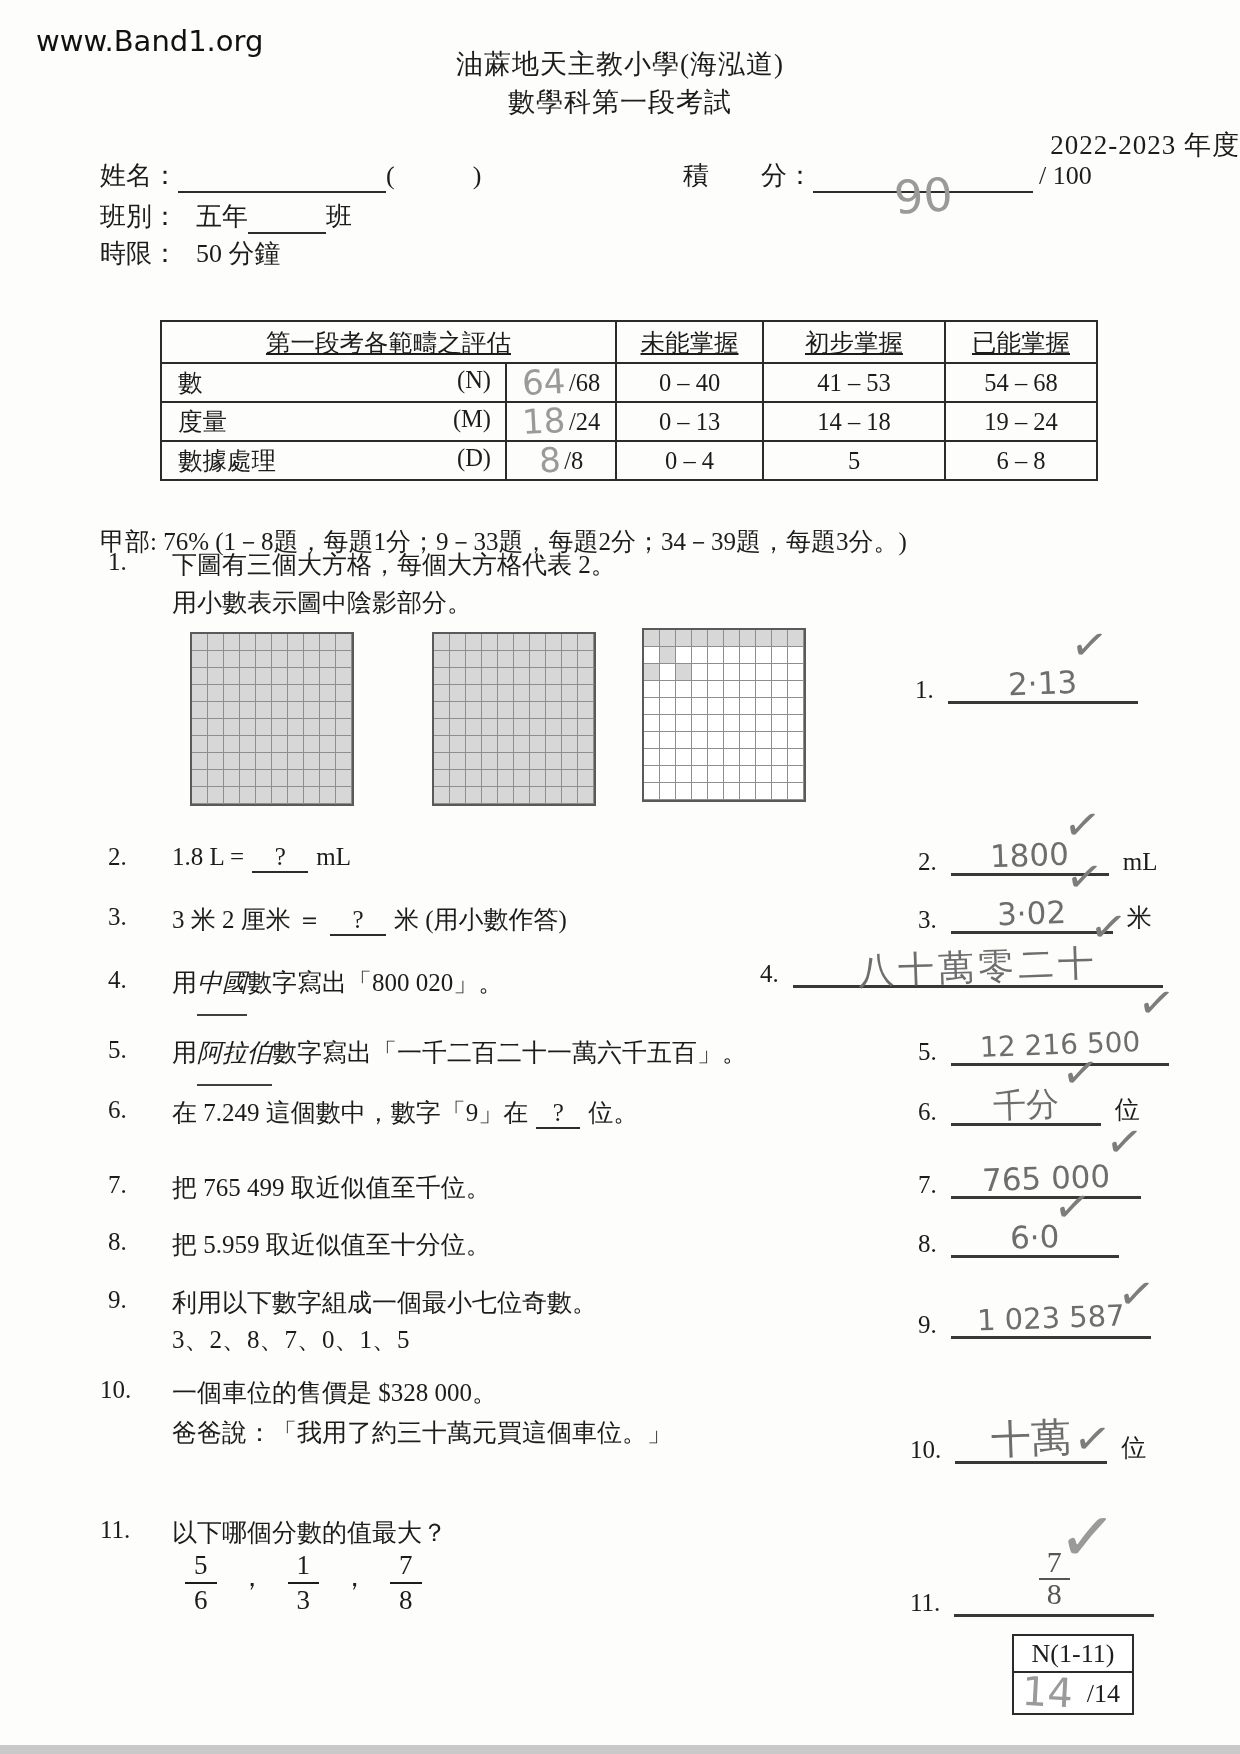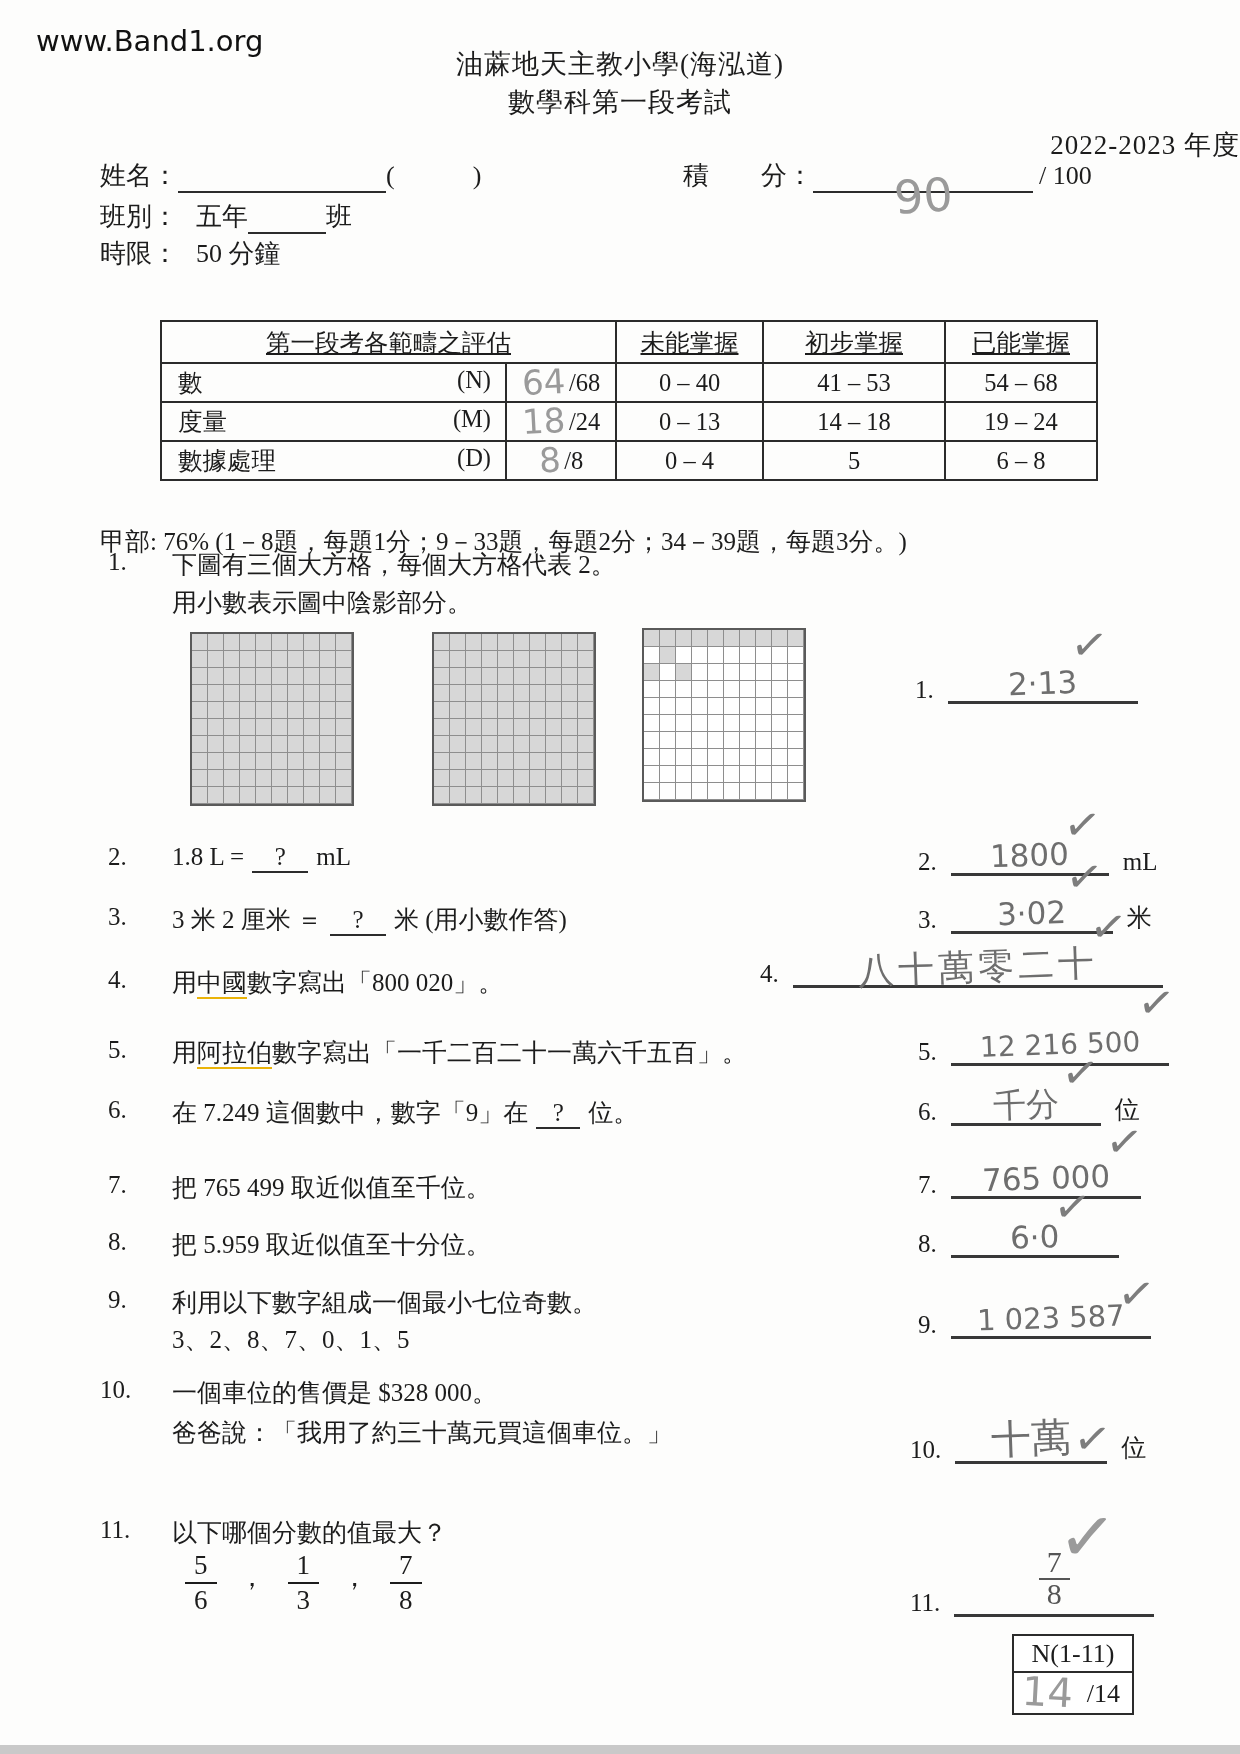--- a/index.html
+++ b/index.html
@@ -21,21 +21,21 @@
   table.assess { border-collapse:collapse; table-layout:fixed; }
   table.assess td { border:2.5px solid #2b2b2b; text-align:center; font-size:24.5px; padding:0; }
   td.cat-cell { text-align:left; }
   .cat-flex { display:flex; justify-content:space-between; padding:0 14px 0 16px; }
   .score-flex { display:flex; align-items:flex-end; justify-content:center; gap:4px; padding-bottom:2px; }
   .tbl-score { font-size:34px; line-height:30px; transform:rotate(-3deg); }
   
   .q-no { font-size:25px; }
   .q-text { font-size:25px; white-space:nowrap; }
   .blank { display:inline-block; border-bottom:2.5px solid #2c2c2c; text-align:center; margin:0 8px; padding:0 4px 0; }
-  .u-word { border-bottom:2px solid #eab308; padding-bottom:1px; }
+  .u-word { border-bottom:2px solid #404040; padding-bottom:18px;font-style:italic; }
   
   .decimal-grid { position:absolute; display:grid; grid-template-columns:repeat(10,16px); grid-auto-rows:17px; border:2px solid #5a5a5a; background:#fff; }
   .gcell { border-right:1px solid #8e8e8e; border-bottom:1px solid #8e8e8e; }
   .gcell.shaded { background:#d7d7d7; }
   
   .ans { position:absolute; display:flex; align-items:flex-end; gap:14px; font-size:25px; white-space:nowrap; }
   .ans-line { position:relative; display:inline-flex; justify-content:center; align-items:flex-end; border-bottom:3px solid #383838; padding:0 6px 3px; }
   .ans-val { font-size:31px; line-height:30px; transform:rotate(-2deg); }
   .check { position:absolute; font-size:44px; line-height:30px; color:#7d7d7d; font-family:"DejaVu Sans",sans-serif; transform:rotate(8deg); }
   .frac { display:inline-flex; flex-direction:column; align-items:center; font-size:27px; line-height:30px; vertical-align:middle; }

